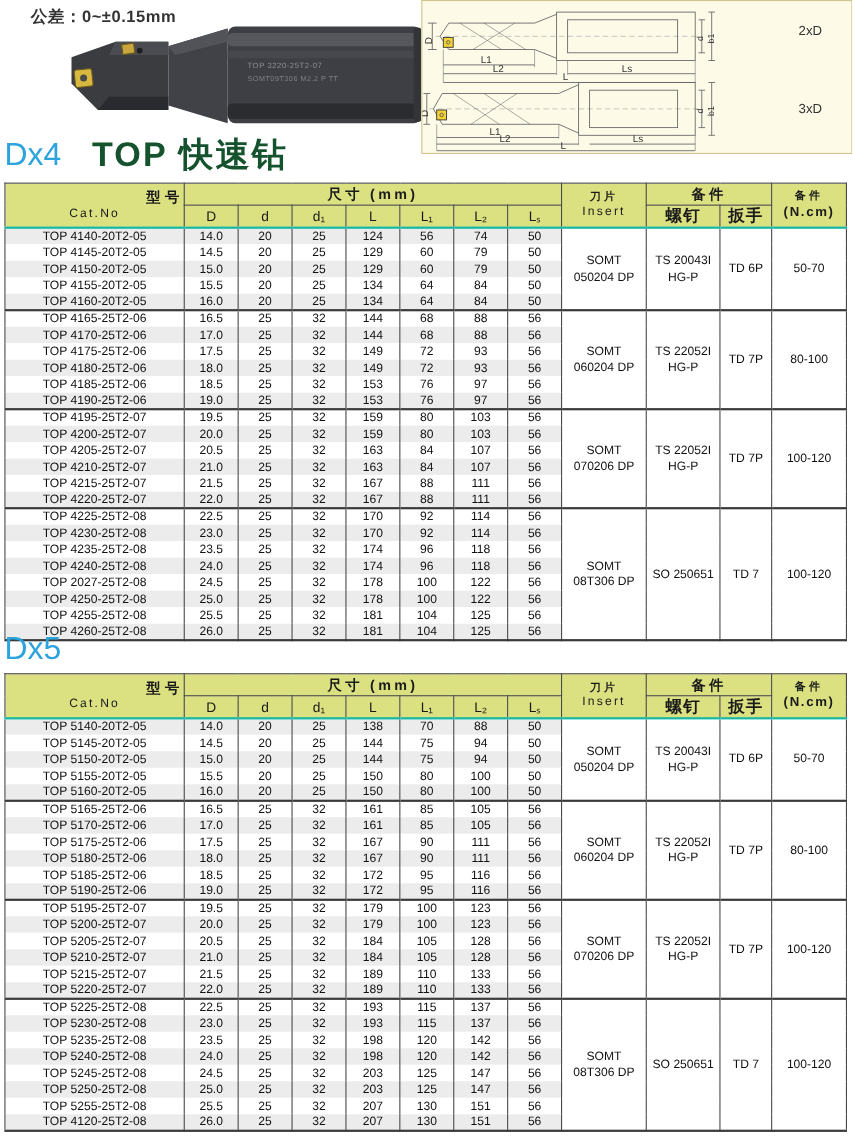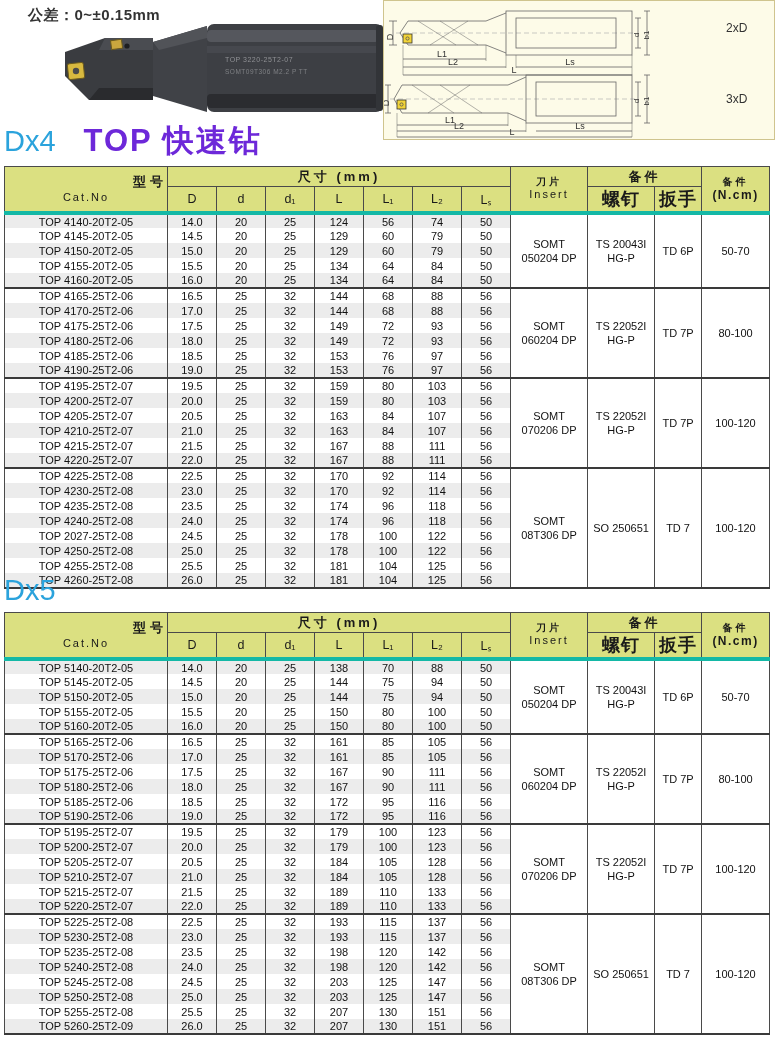--- a/index.html
+++ b/index.html
@@ -17,47 +17,47 @@
   .diagram-panel {
     position:absolute; left:383px; top:0px; width:392px; height:140px;
     background:#FDFBE8; border:1px solid #CFC48E;
   }
   .diagram-panel svg { display:block; }
   
   .sec { position:absolute; display:flex; align-items:flex-end; gap:28px;justify-content:space-between; }
   #sec-dx4 { left:4px; top:125px; }
   #sec-dx5 { left:4px; top:576px; }
   .sec-label { font-size:29px; color:#2BA3DC; line-height:1; }
-  .sec-title { font-size:31px; font-weight:bold; color:#6d28d9; letter-spacing:2px; line-height:1; }
+  .sec-title { font-size:31px; font-weight:bold; color:#14532d; letter-spacing:2px; line-height:1; }
   
   table.spec {
     position:absolute; left:4px; width:766px; border-collapse:collapse;
     table-layout:fixed; border:1.5px solid #4a4a4a; border-bottom:2px solid #3a3a3a;
   }
   #table-dx4 { top:166px; }
   #table-dx5 { top:612px; }
   thead tr { height:20px; }
   tbody tr { height:15px; }
   th {
     background:#DBE081; border:1px solid #4a4a4a; color:#1a1a1a;
     font-weight:bold; padding:0; text-align:center; vertical-align:middle;
   }
   .th-zh { font-size:13px; letter-spacing:4px; line-height:1.25;text-align:right; }
   .th-zh-sm { font-size:10px; letter-spacing:3px; line-height:1.2; }
   .th-en { font-size:11px; letter-spacing:2px; font-weight:normal; line-height:1.2; }
   .th-ncm { font-size:12px; letter-spacing:1.5px; font-weight:bold; line-height:1.2; }
   th.size-h { font-size:13px; letter-spacing:3px; }
   th.dim { font-weight:normal; font-size:12.5px; }
-  th.dim.zh { font-size:18px; font-weight:bold; letter-spacing:1px; }
+  th.dim.zh { font-size:15px; font-weight:bold; letter-spacing:1px; }
   td {
     border-left:1px solid #4a4a4a; border-right:1px solid #4a4a4a;
     padding:0; text-align:center; vertical-align:middle;
     font-size:11px; color:#111; background:#fff;
   }
-  tbody tr:first-child td { border-top:4px solid #14b8a6;margin-left:44px; }
+  tbody tr:first-child td { border-top:2px solid #14b8a6;margin-left:44px; }
   tbody tr.gs td { border-top:2px solid #3a3a3a; }
   tr.stripe td.sb { background:#ECECEC; }
   td.catno { letter-spacing:0; }
   td.merge div { line-height:1.3; font-size:11px; }
 </style>
 </head>
 <body>
 
 <div class="page">
 
@@ -883,21 +883,21 @@
           <td class="sb catno">TOP 5255-25T2-08</td>
           <td class="sb num">25.5</td>
           <td class="sb num">25</td>
           <td class="sb num">32</td>
           <td class="sb num">207</td>
           <td class="sb num">130</td>
           <td class="sb num">151</td>
           <td class="sb num">56</td>
         </tr>
         <tr class="stripe">
-          <td class="sb catno">TOP 5260-25T2-09</td>
+          <td class="sb catno">TOP 4120-25T2-08</td>
           <td class="sb num">26.0</td>
           <td class="sb num">25</td>
           <td class="sb num">32</td>
           <td class="sb num">207</td>
           <td class="sb num">130</td>
           <td class="sb num">151</td>
           <td class="sb num">56</td>
         </tr>
       </tbody>
   </table>

